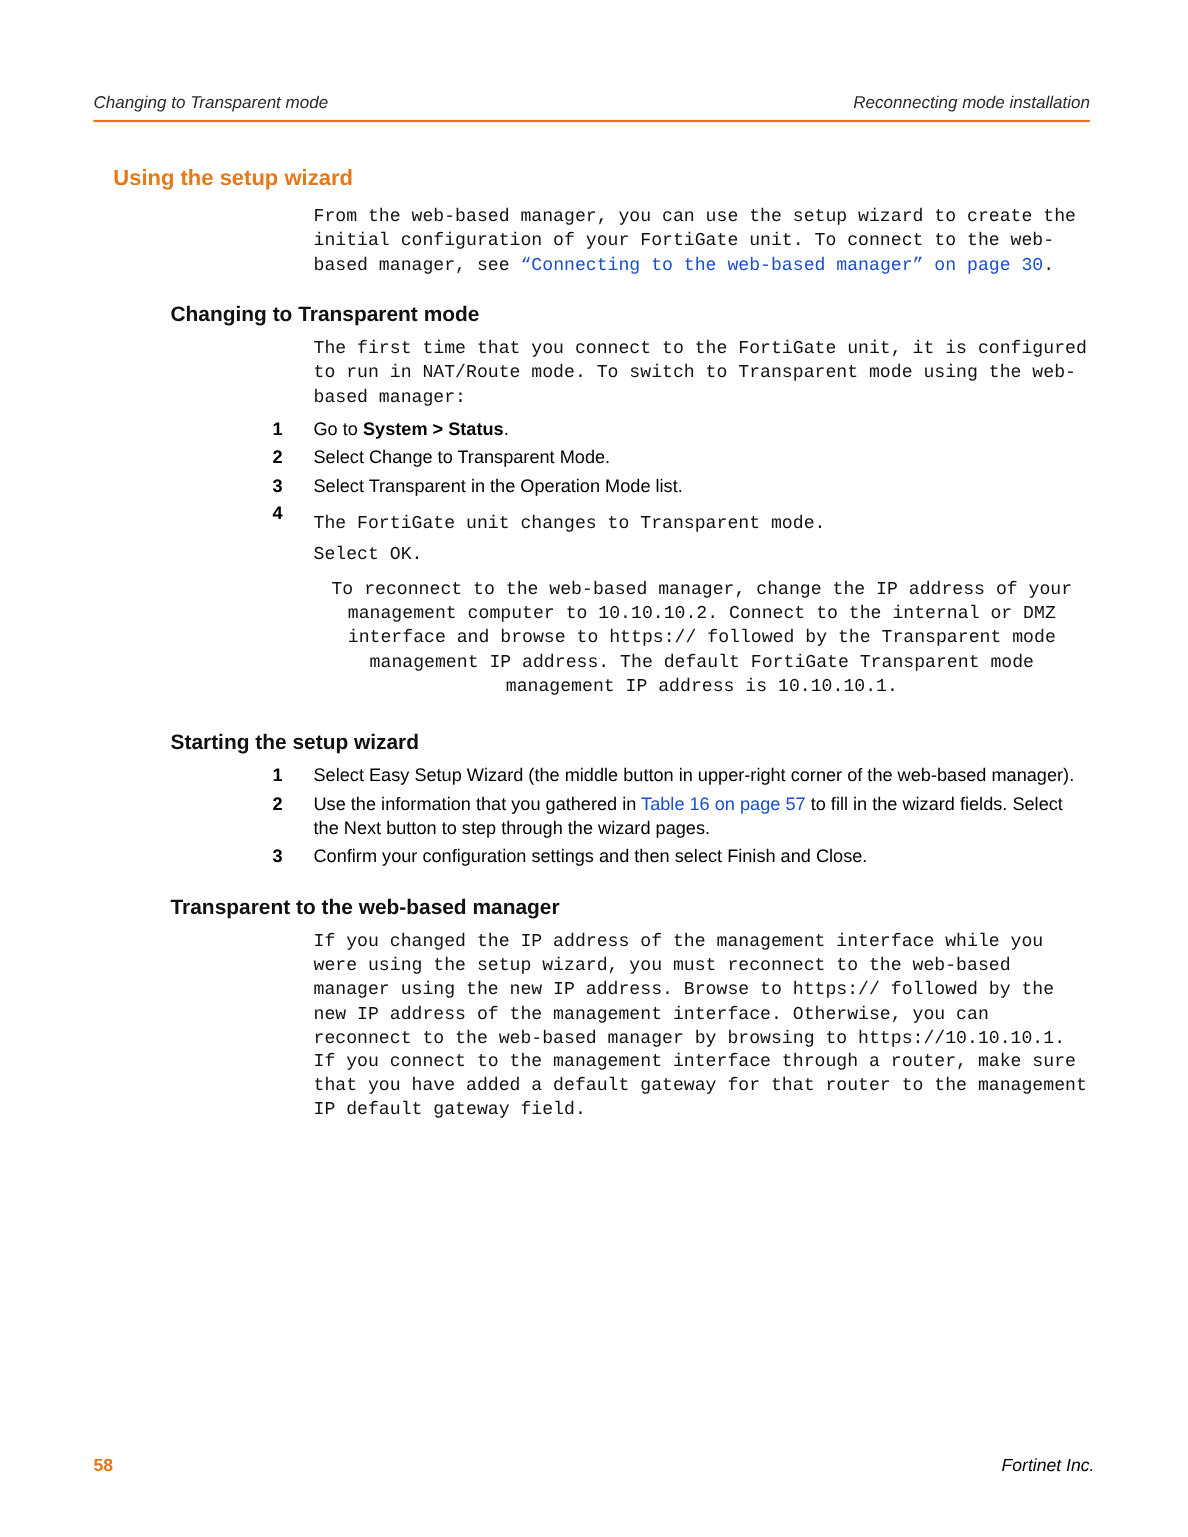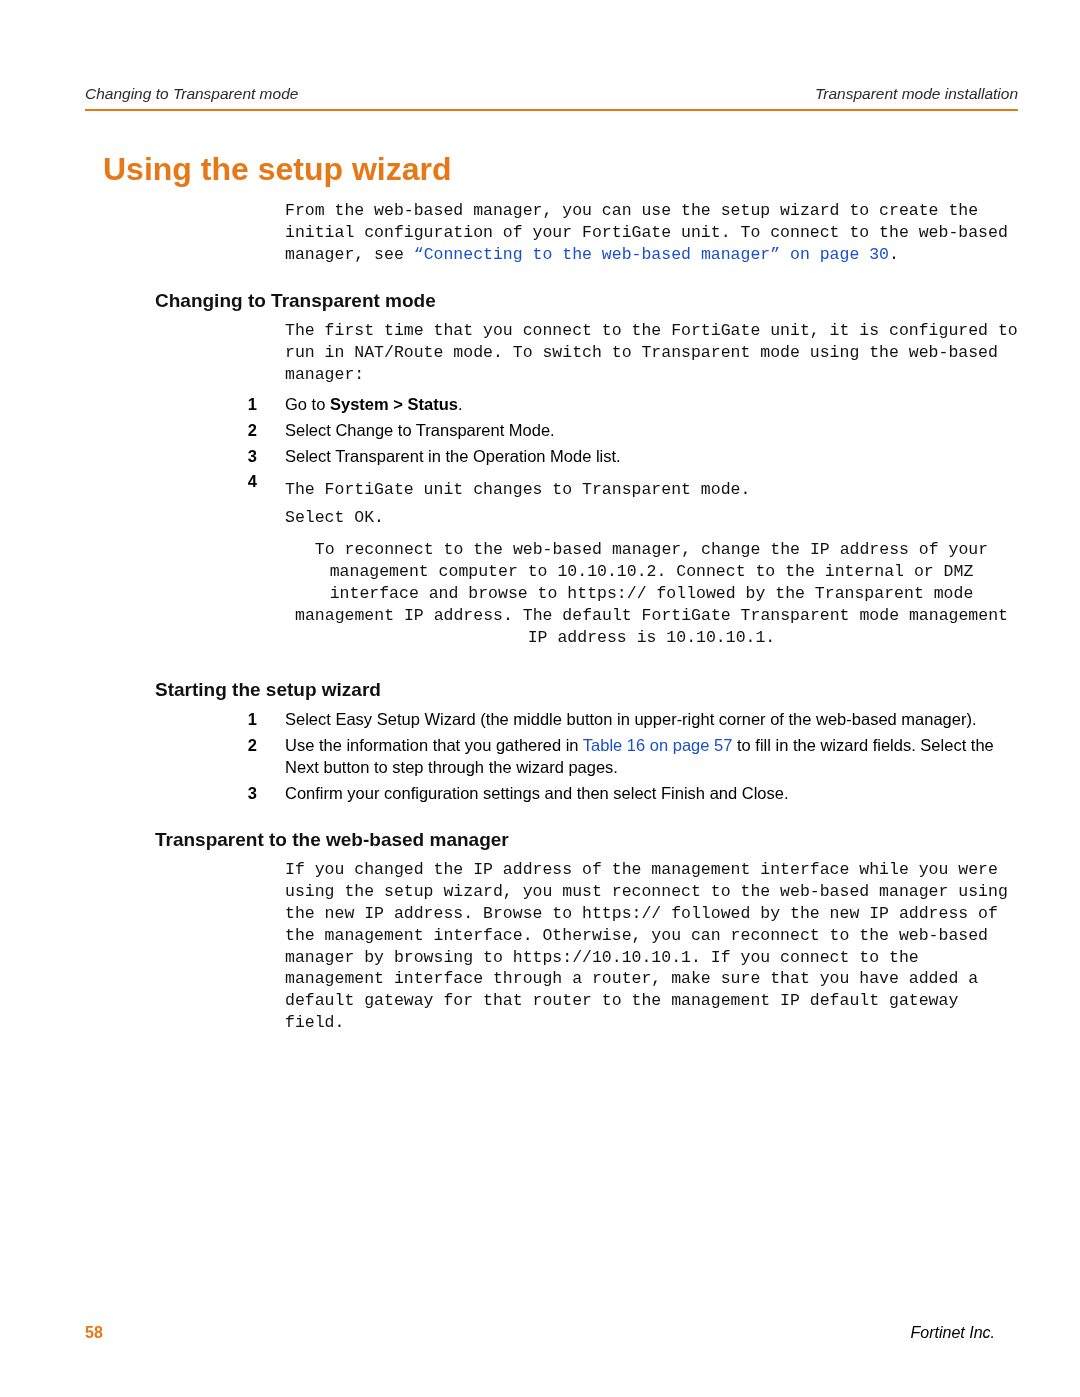--- a/index.html
+++ b/index.html
@@ -7,37 +7,37 @@
     padding: 0;
     font-family: Arial, Helvetica, sans-serif;
     background: #fff;
     color: #000;
     width: 1080px;
     height: 1397px;
     position: relative;
     box-sizing: border-box;
   }
   .page {
-    padding: 85px 62px 0 85px;
+    padding: 85px 89px 0 85px;
     box-sizing: border-box;
     height: 100%;
     position: relative;
   }
   .running-header {
     display: flex;
     justify-content: space-between;
     font-style: italic;
     font-size: 15.5px;
     color: #2a2a2a;
     padding-bottom: 6px;
     border-bottom: 2px solid #e67817;
   }
   h1.main-heading {
     color: #e67817;
-    font-size: 32px;
+    font-size: 20px;
     font-weight: bold;
     margin: 40px 0 12px 18px;
   }
   .body-indent {
     margin-left: 200px;
     margin-right: 0;
   }
   p {
     font-size: 16.5px;
     line-height: 1.33;
@@ -100,21 +100,21 @@
     color: #000000;
   }
 </style>
 </head>
 <body>
 
 <div class="page">
 
   <div class="running-header">
     <span>Changing to Transparent mode</span>
-    <span>Transparent mode installation</span>
+    <span>Reconnecting mode installation</span>
   </div>
 
   <h1 class="main-heading">Using the setup wizard</h1>
 
   <div class="body-indent">
     <p>
       <span>From the web-based manager, you can use the setup wizard to create the initial configuration of your FortiGate unit. To connect to the web-based manager, see </span><span class="link">“Connecting to the web-based manager” on page 30</span><span>.</span>
     </p>
   </div>
 

